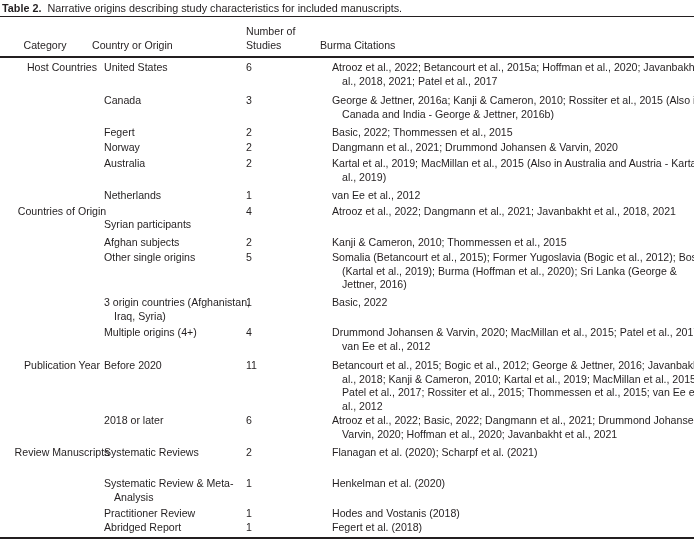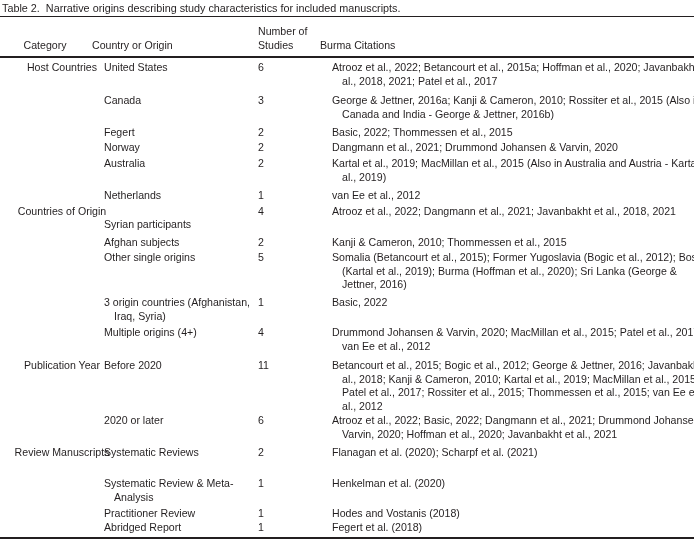--- a/index.html
+++ b/index.html
@@ -1,28 +1,28 @@
 <!DOCTYPE html>
 <html><head>
 <meta charset="utf-8">
 <style>
   html, body { margin:0; padding:0; background:#ffffff; }
   body { width:694px; height:542px; position:relative; overflow:hidden;
          font-family:"Liberation Sans", sans-serif; color:#231f20; font-size:10.6px; }
   .caption { position:absolute; left:2px; top:2px; font-size:10.8px; line-height:12px; white-space:nowrap; }
-  .caption b { font-weight:normal; }
+  .caption b { font-weight:bold; }
   .rule { position:absolute; left:0; width:694px; background:#231f20; }
   .rule.top { top:16px; height:1px; }
   .rule.head { top:56px; height:1.5px; }
   .rule.bottom { top:537px; height:1.5px; }
   .hdr { position:absolute; line-height:13px; }
   .cell { position:absolute; line-height:13.6px; }
   .c1 { left:2px; width:86px;text-align:center; }
   .c2 { left:92px; width:150px; }
-  .c3 { left:246px; width:60px;margin-left:12px; }
+  .c3 { left:246px; width:60px; }
   .c4 { left:320px; width:372px; }
   .hang { padding-left:22px; text-indent:-10px; }
 </style>
 </head>
 <body>
 
 <div class="caption">
   <b>Table 2.</b>&nbsp;
   <span>Narrative origins describing study characteristics for included manuscripts.</span>
 </div>
@@ -83,21 +83,21 @@
 
   <div class="cell c2 hang" style="top:326px">Multiple origins (4+)</div>
   <div class="cell c3" style="top:326px">4</div>
   <div class="cell c4 hang" style="top:326px">Drummond Johansen &amp; Varvin, 2020; MacMillan et al., 2015; Patel et al., 2017; van Ee et al., 2012</div>
 
   <div class="cell c1 hang" style="top:359px">Publication Year</div>
   <div class="cell c2 hang" style="top:359px">Before 2020</div>
   <div class="cell c3" style="top:359px">11</div>
   <div class="cell c4 hang" style="top:359px">Betancourt et al., 2015; Bogic et al., 2012; George &amp; Jettner, 2016; Javanbakht et al., 2018; Kanji &amp; Cameron, 2010; Kartal et al., 2019; MacMillan et al., 2015; Patel et al., 2017; Rossiter et al., 2015; Thommessen et al., 2015; van Ee et al., 2012</div>
 
-  <div class="cell c2 hang" style="top:414px">2020 or later</div>
+  <div class="cell c2 hang" style="top:414px">2018 or later</div>
   <div class="cell c3" style="top:414px">6</div>
   <div class="cell c4 hang" style="top:414px">Atrooz et al., 2022; Basic, 2022; Dangmann et al., 2021; Drummond Johansen &amp; Varvin, 2020; Hoffman et al., 2020; Javanbakht et al., 2021</div>
 
   <div class="cell c1 hang" style="top:446px">Review Manuscripts</div>
   <div class="cell c2 hang" style="top:446px">Systematic Reviews</div>
   <div class="cell c3" style="top:446px">2</div>
   <div class="cell c4 hang" style="top:446px">Flanagan et al. (2020); Scharpf et al. (2021)</div>
 
   <div class="cell c2 hang" style="top:477px;width:125px">Systematic Review &amp; Meta-Analysis</div>
   <div class="cell c3" style="top:477px">1</div>

